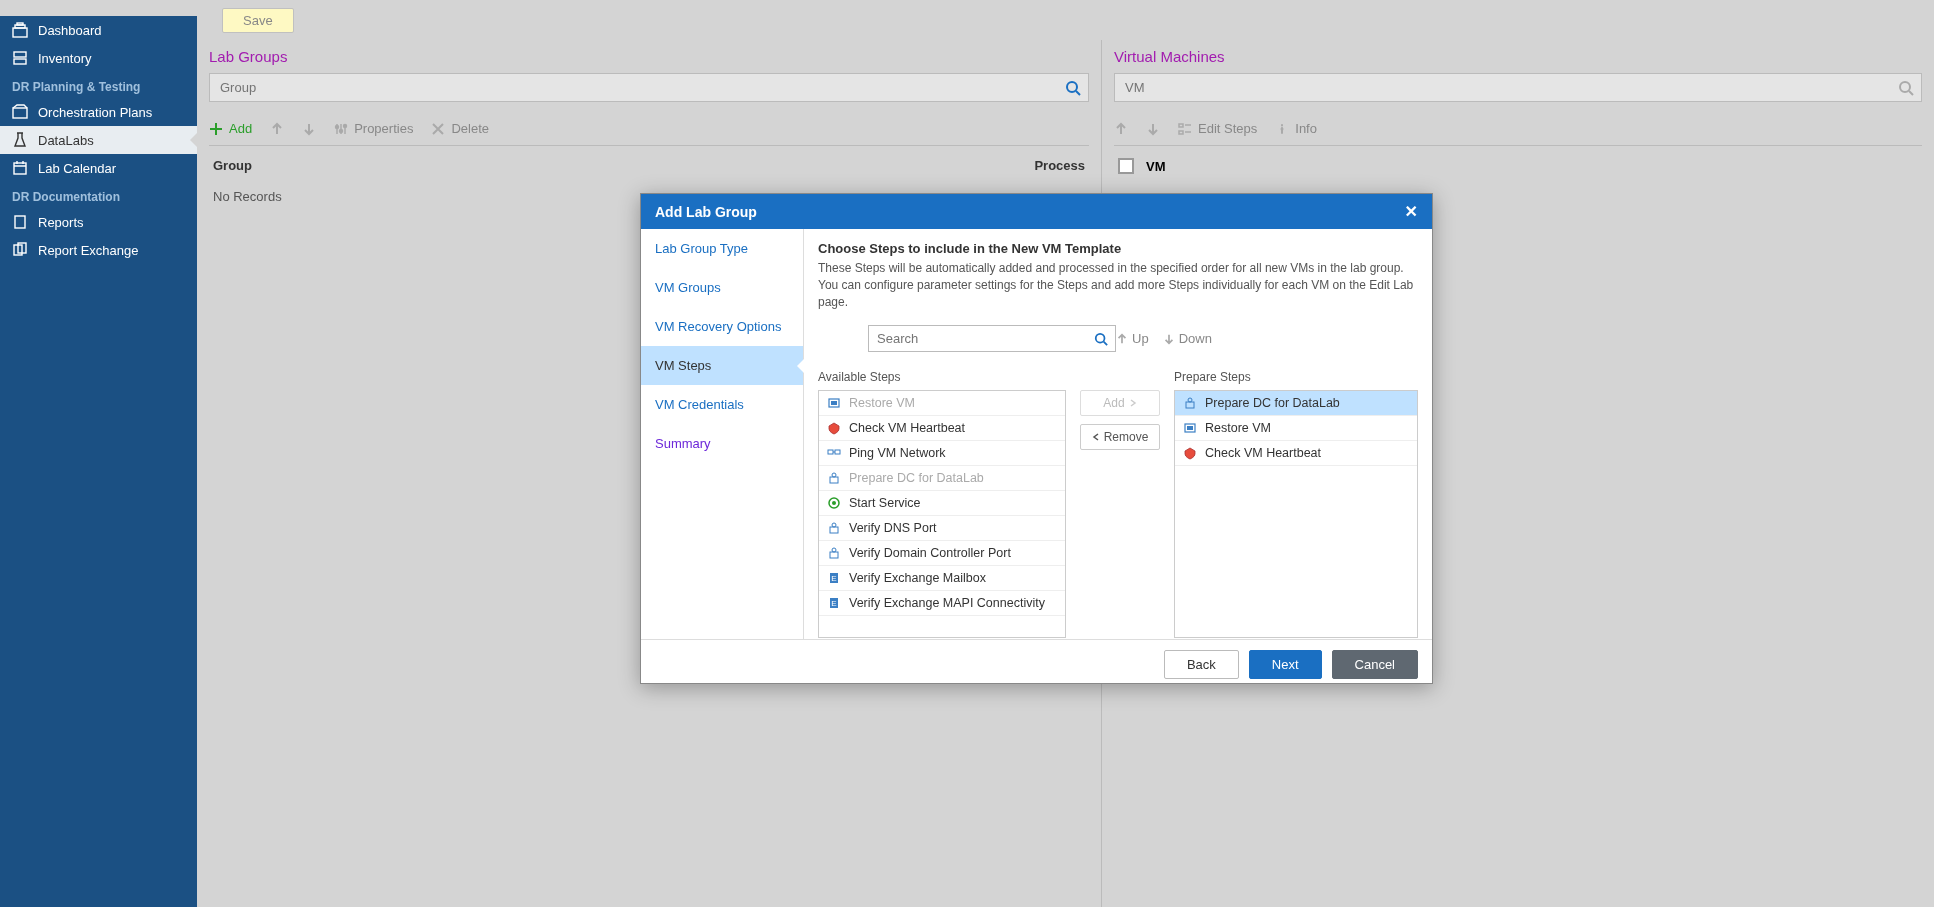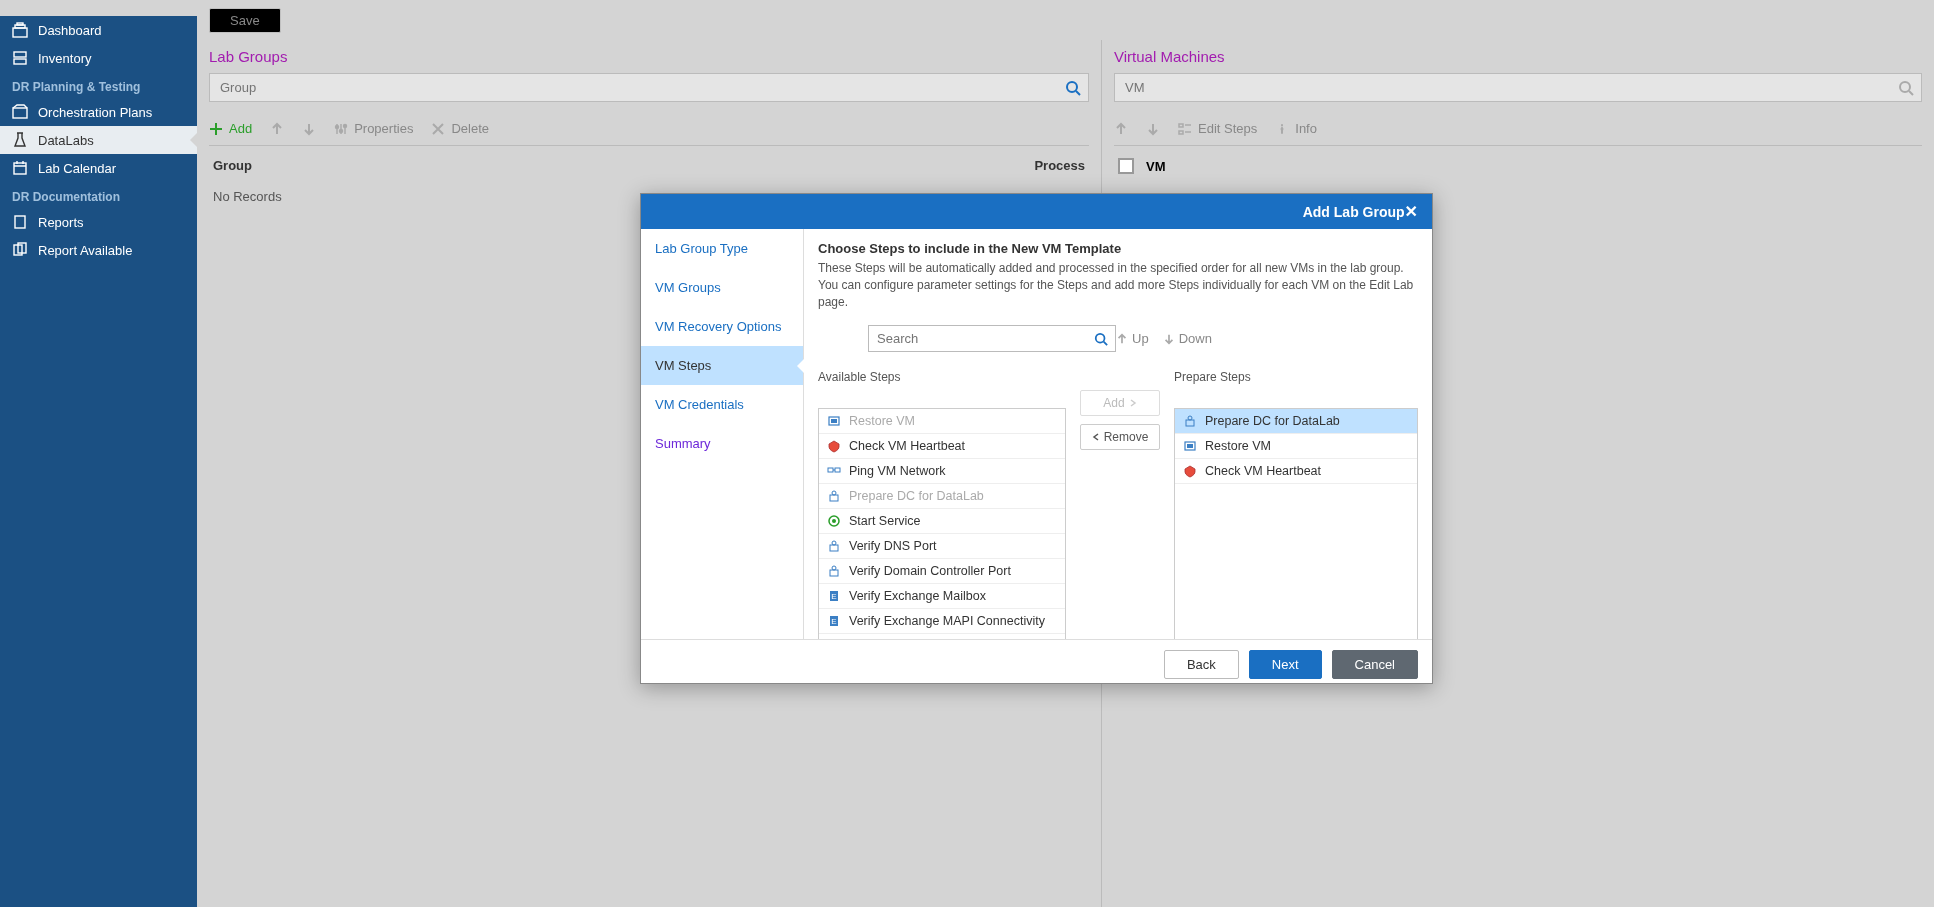--- a/index.html
+++ b/index.html
@@ -11,21 +11,21 @@
   .sidebar-item .icon { width: 16px; height: 16px; display: flex; align-items: center; justify-content: center; flex-shrink: 0; }
   .sidebar-section { font-size: 12px; font-weight: bold; color: #a0c0dd; padding: 8px 12px 4px; }
   .sidebar-item.active { background: #e8edf1; color: #333; position: relative; text-align: right; }
   .sidebar-item.active::after {
     content: ""; position: absolute; right: -1px; top: 50%; transform: translateY(-50%);
     border-top: 8px solid transparent; border-bottom: 8px solid transparent; border-right: 8px solid #d4d4d4;
   }
 
   
   .main { position: absolute; left: 197px; top: 0; right: 0; bottom: 0; background: #d4d4d4; }
-  .save-btn { margin: 8px 12px; padding: 4px 20px; background: #000000; border: 1px solid #c0c0c0; color: #888; font-size: 13px; border-radius: 2px; }
+  .save-btn { margin: 8px 25px; padding: 4px 20px; background: #fef9c3; border: 1px solid #c0c0c0; color: #888; font-size: 13px; border-radius: 2px; }
 
   .content-columns { display: flex; position: absolute; top: 40px; left: 0; right: 0; bottom: 0; }
   .col-left { flex: 0 0 905px; padding: 0 12px; border-right: 1px solid #bbb; }
   .col-right { flex: 1; padding: 0 12px; }
 
   .section-title { font-size: 15px; font-weight: normal; color: #a21caf; padding: 8px 0; }
   .search-box { display: flex; border: 1px solid #bbb; background: #e5e5e5; }
   .search-box input { flex: 1; border: none; background: transparent; padding: 6px 10px; font-size: 13px; outline: none; color: #555; }
   .search-box .search-icon { width: 30px; display: flex; align-items: center; justify-content: center; color: #1a6fc2; }
 
@@ -35,21 +35,21 @@
   .toolbar svg { width: 14px; height: 14px; }
 
   .table-header { display: flex; justify-content: space-between; padding: 12px 4px; font-size: 13px; font-weight: bold; color: #333; }
   .no-records { padding: 4px; font-size: 13px; color: #555; }
 
   .vm-row { display: flex; align-items: center; gap: 12px; padding: 12px 4px; font-size: 13px; font-weight: bold; }
   .checkbox { width: 16px; height: 16px; border: 2px solid #999; background: #fff; }
 
   
   .modal { position: absolute; top: 193px; left: 640px; width: 793px; height: 491px; background: #fff; box-shadow: 0 4px 20px rgba(0,0,0,0.3); border: 1px solid #888; }
-  .modal-header { background: #1a6fc2; color: #fff; padding: 8px 14px; font-size: 14px; font-weight: bold; display: flex; justify-content: flex-end; align-items: center; }
+  .modal-header { background: #1a6fc2; color: #fff; padding: 8px 14px; font-size: 14px; font-weight: bold; display: flex; justify-content: space-between; align-items: center; }
   .modal-header .close-btn { cursor: pointer; font-size: 16px; }
   .modal-body { display: flex; height: 410px; }
   .modal-nav { width: 163px; border-right: 1px solid #ddd; }
   .modal-nav-item { padding: 12px 14px; font-size: 13px; color: #1a6fc2; cursor: pointer; position: relative; }
   .modal-nav-item.active { background: #bfe1ff; color: #333; }
   .modal-nav-item.active::after {
     content: ""; position: absolute; right: -1px; top: 50%; transform: translateY(-50%);
     border-top: 7px solid transparent; border-bottom: 7px solid transparent; border-right: 7px solid #fff;
   }
   .modal-nav-item.done { color: #6d28d9; }
@@ -59,21 +59,21 @@
   .modal-content p { font-size: 12px; color: #555; margin-top: 4px; line-height: 1.4; }
 
   .steps-controls { display: flex; justify-content: center; align-items: center; margin-top: 15px; }
   .steps-search { width: 248px; display: flex; border: 1px solid #bbb; }
   .steps-search input { flex: 1; border: none; padding: 5px 8px; font-size: 13px; outline: none; }
   .steps-search .search-icon { width: 28px; display: flex; align-items: center; justify-content: center; color: #1a6fc2; }
   .updown { display: flex; gap: 14px; font-size: 13px; color: #888; margin-right: 156px; }
   .updown .ud { display: flex; align-items: center; gap: 4px; }
 
   .steps-area { display: flex; gap: 14px; margin-top: 18px; }
-  .steps-col-label { font-size: 12px; color: #555; margin-bottom: 24px; }
+  .steps-col-label { font-size: 12px; color: #555; margin-bottom: 6px; }
   .col-available { width: 248px; }
   .col-middle { width: 80px; display: flex; flex-direction: column; gap: 8px; padding-top: 20px; align-items: stretch; }
   .col-selected { flex: 1; }
 
   .step-list { border: 1px solid #ccc; height: 248px; overflow-y: scroll; background: #fff; }
   .step-row { display: flex; align-items: center; gap: 8px; padding: 5px 8px; font-size: 12.5px; color: #333; border-bottom: 1px solid #eee; cursor: pointer; }
   .step-row.disabled { color: #aaa; }
   .step-row.selected { background: #bfe1ff; }
   .step-icon { width: 14px; height: 14px; flex-shrink: 0; }
 
@@ -150,21 +150,21 @@
       </span>
     <span>Reports</span>
   </div>
   <div class="sidebar-item">
     <span class="icon">
         <svg viewBox="0 0 16 16" fill="none" stroke="#fff" stroke-width="1.4">
           <rect x="2" y="3" width="8" height="10"></rect>
           <rect x="6" y="1" width="8" height="10"></rect>
         </svg>
       </span>
-    <span>Report Available</span>
+    <span>Report Exchange</span>
   </div>
 </div>
 
 <div class="main">
   <button class="save-btn">Save</button>
 
   <div class="content-columns">
 
     <div class="col-left">
       <div class="section-title">Lab Groups</div>

